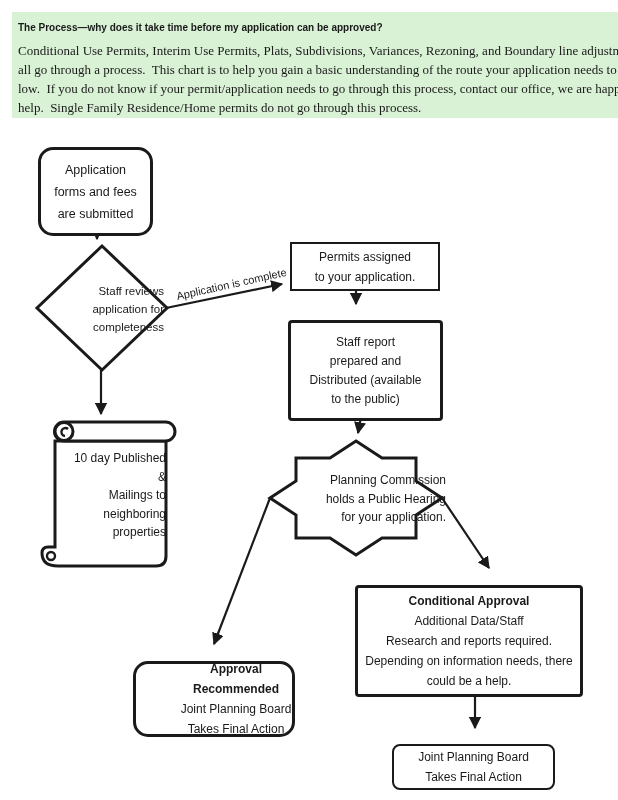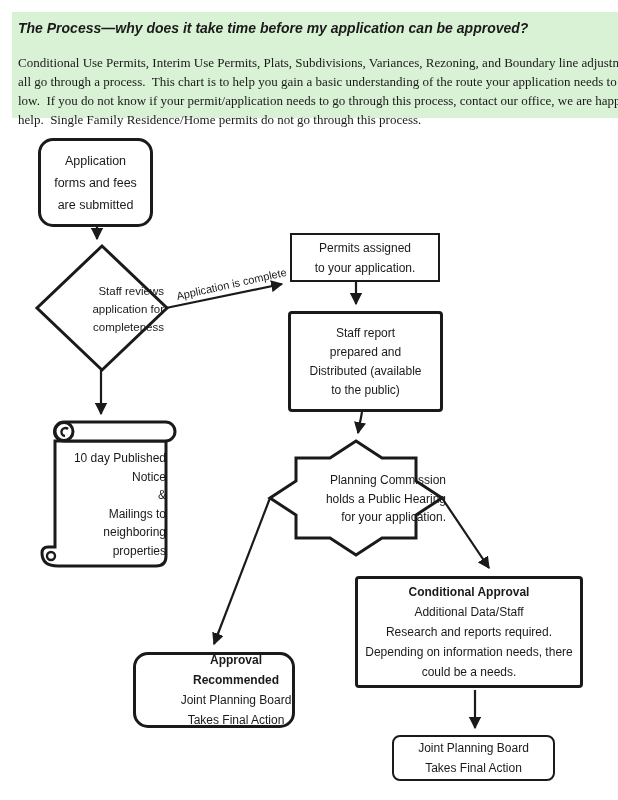--- a/index.html
+++ b/index.html
@@ -6,36 +6,35 @@
   .canvas {
     position:relative; width:618px; height:800px; background:#ffffff;
     font-family:"Liberation Sans", sans-serif; color:#1a1a1a; overflow:hidden;
   }
   
   .header {
     position:absolute; left:12px; top:12px; width:606px; height:106px;
     box-sizing:border-box; padding:7px 8px 0 6px;
   }
   .header h1 {
-    margin:0 0 16px 0; font-size:14px; font-weight:bold; line-height:18px;
+    margin:0 0 4px 0; font-size:10px; font-weight:bold; line-height:18px;
     font-family:"Liberation Sans", sans-serif;
-    font-style:italic;
   }
   .hdr-line {
     font-family:"Liberation Serif", serif; font-size:13px; line-height:19px;
     white-space:pre;
   }
   
   svg.layer { position:absolute; left:0; top:0; z-index:1; }
   
   .node {
     position:absolute; z-index:2; box-sizing:border-box; background:#ffffff;
     border:3px solid #1a1a1a; display:flex; flex-direction:column;
     align-items:center; justify-content:center; text-align:center;
-    font-size:12px; line-height:20px;
+    font-size:12px; line-height:20px;margin-top:9px;
   }
   .node span { display:block; }
   .node .node-title { font-weight:bold; }
   .app-box        { left:38px;  top:138px; width:115px; height:89px;  border-radius:15px; font-size:12.5px; line-height:22px; }
   .planner-box    { left:290px; top:233px; width:150px; height:49px;  border-width:2px; border-radius:0; }
   .staffrep-box   { left:288px; top:311px; width:155px; height:101px; border-radius:4px; line-height:19px; }
   .approval-box   { left:133px; top:652px; width:162px; height:76px;  border-radius:15px;padding-left:44px; }
   .conditional-box{ left:355px; top:576px; width:228px; height:112px; border-radius:4px; line-height:20px; }
   .final-box      { left:392px; top:735px; width:163px; height:46px;  border-radius:8px;  border-width:2.5px; }
   
@@ -118,21 +117,21 @@
     <span class="node-title">Approval Recommended</span>
     <span>Joint Planning Board</span>
     <span>Takes Final Action</span>
   </div>
 
   <div class="node conditional-box">
     <span class="node-title">Conditional Approval</span>
     <span>Additional Data/Staff</span>
     <span>Research and reports required.</span>
     <span>Depending on information needs, there</span>
-    <span>could be a needs.</span>
+    <span>could be a help.</span>
   </div>
 
   <div class="node final-box">
     <span>Joint Planning Board</span>
     <span>Takes Final Action</span>
   </div>
 
   <div class="shape-text diamond-text">
     <span>Staff reviews</span>
     <span>application for</span>
@@ -140,21 +139,20 @@
   </div>
 
   <div class="shape-text star-text">
     <span>Planning Commission</span>
     <span>holds a Public Hearing</span>
     <span>for your application.</span>
   </div>
 
   <div class="shape-text scroll-text">
     <span>10 day Published</span>
-    <span>Notice</span>
     <span>&amp;</span>
     <span>Mailings to</span>
     <span>neighboring</span>
     <span>properties</span>
   </div>
 
   <div class="arrow-label">Application is complete</div>
 
 </div>
 

